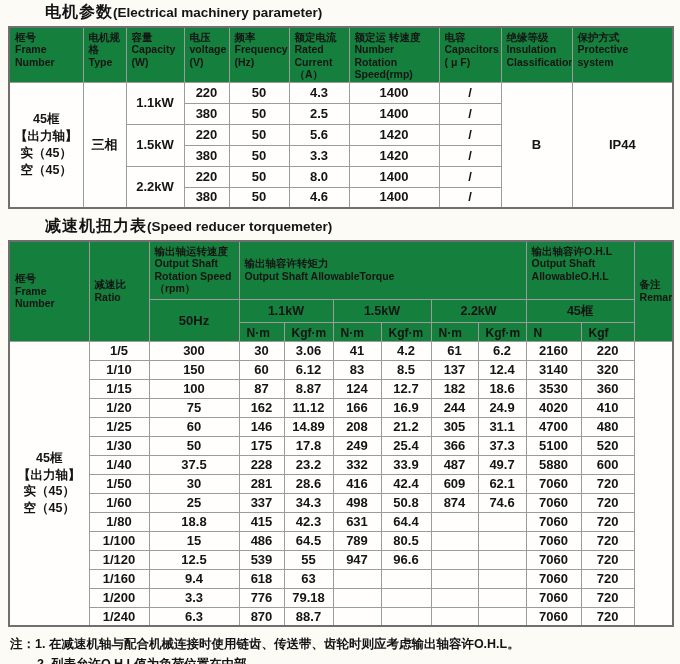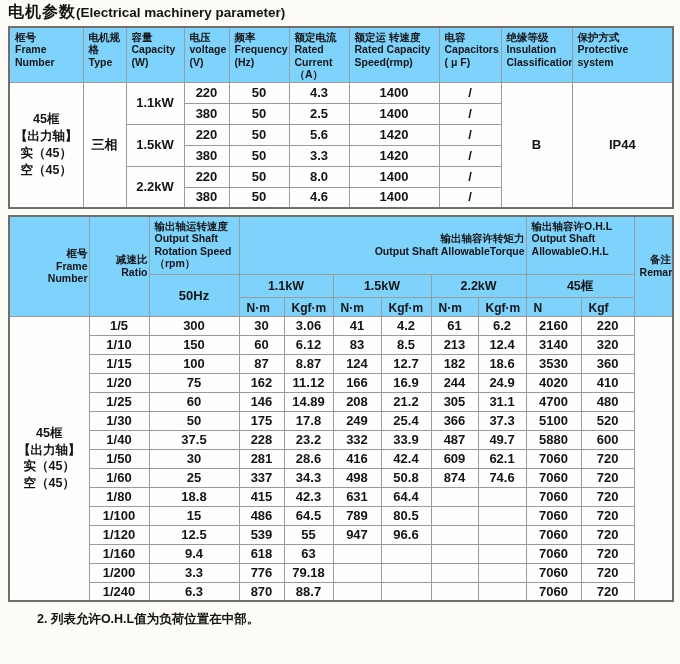--- a/index.html
+++ b/index.html
@@ -5,43 +5,43 @@
   * { box-sizing: border-box; }
   html, body { margin: 0; padding: 0; }
   body {
     width: 680px; height: 664px;
     background: #fdfbf6;
     font-family: "Liberation Sans", "DejaVu Sans", sans-serif;
     color: #141414;
   }
   .page { padding: 1px 8px 0 8px; }
 
-  .section-title { padding: 1px 0 3px 0; white-space: nowrap; }
+  .section-title { padding: 1px 0 3px 0; white-space: nowrap; margin-left: 37px; }
   .section-title .zh { font-size: 16px; font-weight: bold; letter-spacing: 1px; }
   .section-title .en { font-size: 13.5px; font-weight: bold; }
 
   table {
     border-collapse: collapse;
     table-layout: fixed;
     width: 664px;
     border: 2px solid #6f6f6f;
     background: #fffefd;
   }
   th, td { border: 1px solid #9b9b9b; overflow: hidden; }
   th {
-    background: #7dd3fc;
+    background: #15803d;
     font-size: 10.5px;
     font-weight: bold;
     text-align: left;
     vertical-align: top;
     padding: 3px 1px 1px 5px;
     line-height: 1.18;
     white-space: pre-line;
   }
-  th.mid { vertical-align: middle; padding-top: 0; text-align: right; }
+  th.mid { vertical-align: middle; padding-top: 0; }
   th.cen { text-align: center; padding-left: 1px; vertical-align: middle; }
   th.kw  { font-size: 12.5px; }
   th.unit{ font-size: 12px; text-align: left; padding-left: 7px; vertical-align: middle; }
   th.hz  { font-size: 13px; }
 
   td {
     text-align: center;
     vertical-align: middle;
     font-size: 13px;
     font-weight: bold;
@@ -105,21 +105,21 @@
 voltage
 (V)</th>
         <th>频率
 Frequency
 (Hz)</th>
         <th>额定电流
 Rated
 Current
 （A）</th>
         <th>额定运 转速度
-Rated Capacity
+Number Rotation
 Speed(rmp)</th>
         <th>电容
 Capacitors
 ( μ F)</th>
         <th>绝缘等级
 Insulation
 Classification</th>
         <th>保护方式
 Protective
 system</th>
@@ -176,20 +176,23 @@
         <td>50</td>
         <td>4.6</td>
         <td>1400</td>
         <td>/</td>
       </tr>
     </tbody>
   </table>
 
   <div class="gap"></div>
 
+  <div class="section-title">
+    <span class="zh">减速机扭力表</span><span class="en">(Speed reducer torquemeter)</span>
+  </div>
 
   <table id="torque-table">
     <colgroup>
       <col style="width:80px">
         <col style="width:60px">
         <col style="width:90px">
       <col style="width:45px">
         <col style="width:49px">
         <col style="width:48px">
       <col style="width:50px">
@@ -254,21 +257,21 @@
           <td>220</td>
           <td rowspan="15"></td>
         </tr>
         <tr>
           <td>1/10</td>
           <td>150</td>
           <td>60</td>
           <td>6.12</td>
           <td>83</td>
           <td>8.5</td>
-          <td>213</td>
+          <td>137</td>
           <td>12.4</td>
           <td>3140</td>
           <td>320</td>
         </tr>
         <tr>
           <td>1/15</td>
           <td>100</td>
           <td>87</td>
           <td>8.87</td>
           <td>124</td>
@@ -419,16 +422,17 @@
           <td></td>
           <td></td>
           <td></td>
           <td>7060</td>
           <td>720</td>
         </tr>
       </tbody>
   </table>
 
   <div class="notes">
+    <div class="note-line1">注：1. 在减速机轴与配合机械连接时使用链齿、传送带、齿轮时则应考虑输出轴容许O.H.L。</div>
     <div class="note-line2">2. 列表允许O.H.L值为负荷位置在中部。</div>
   </div>
 
 </div>
 
 </body></html>

